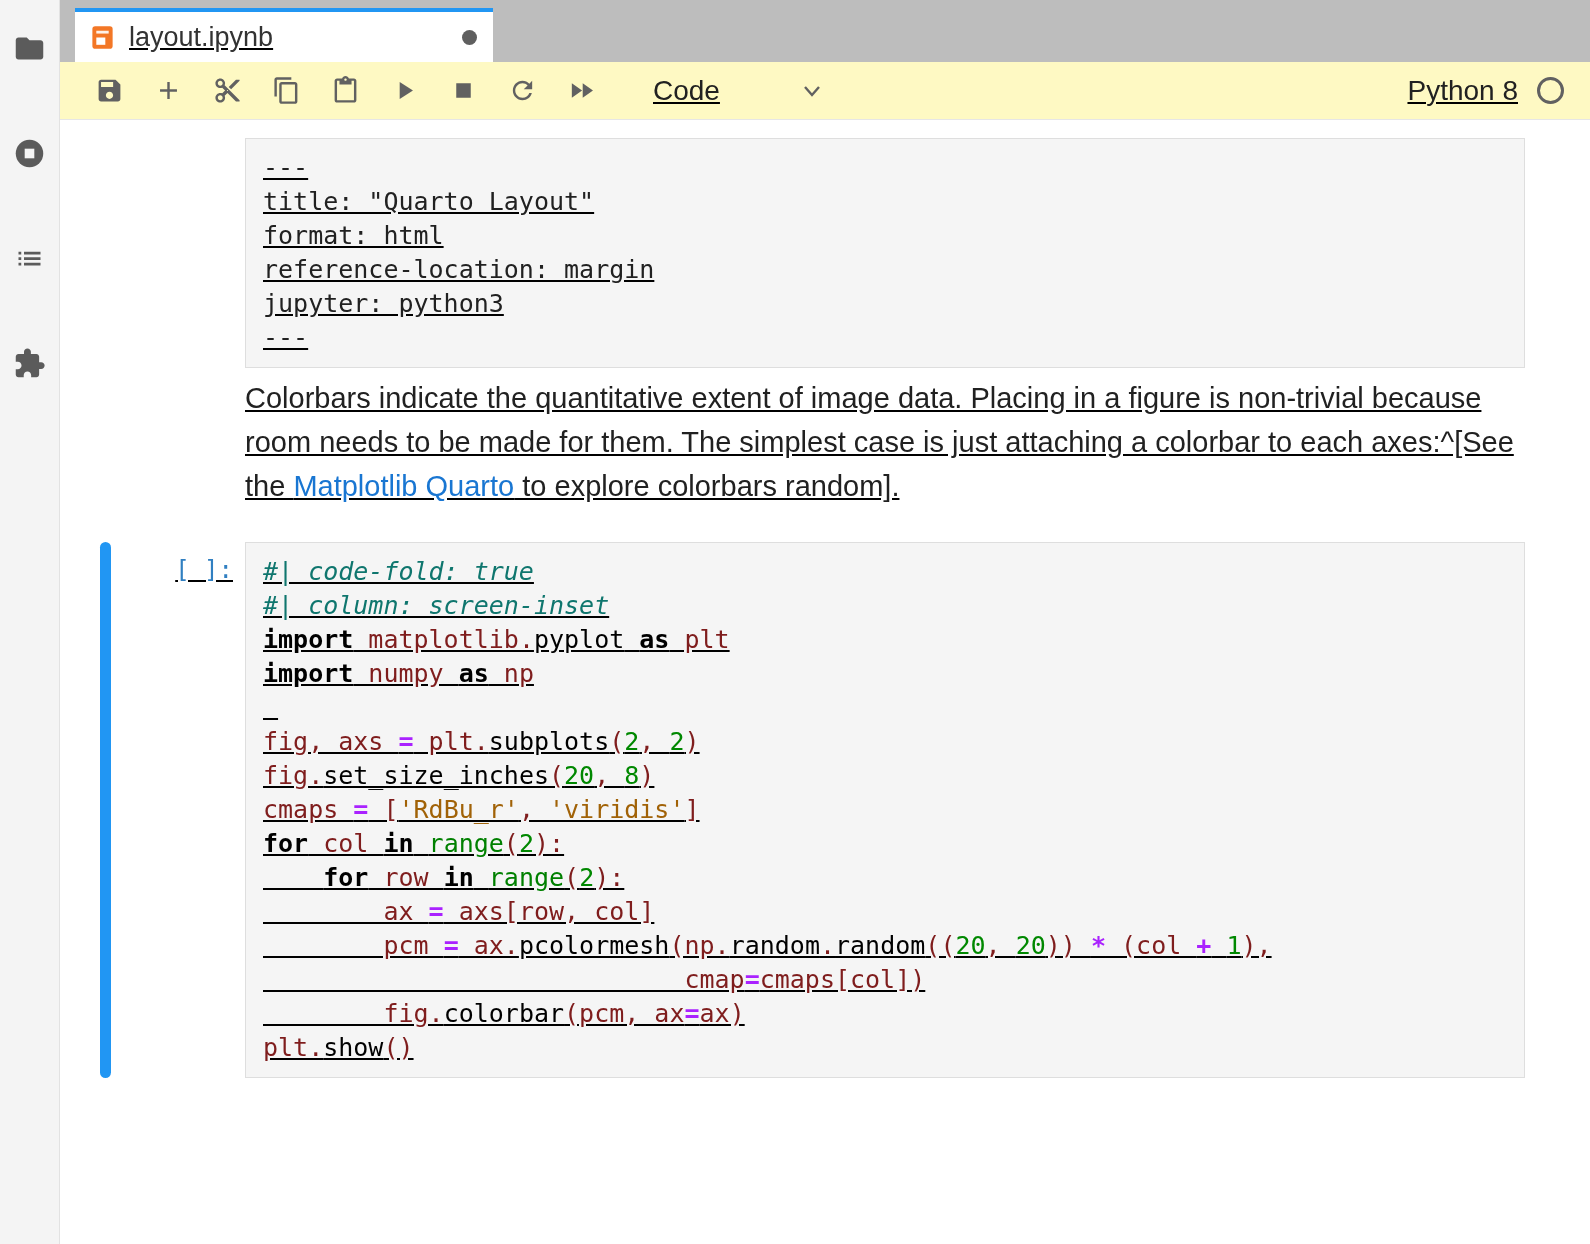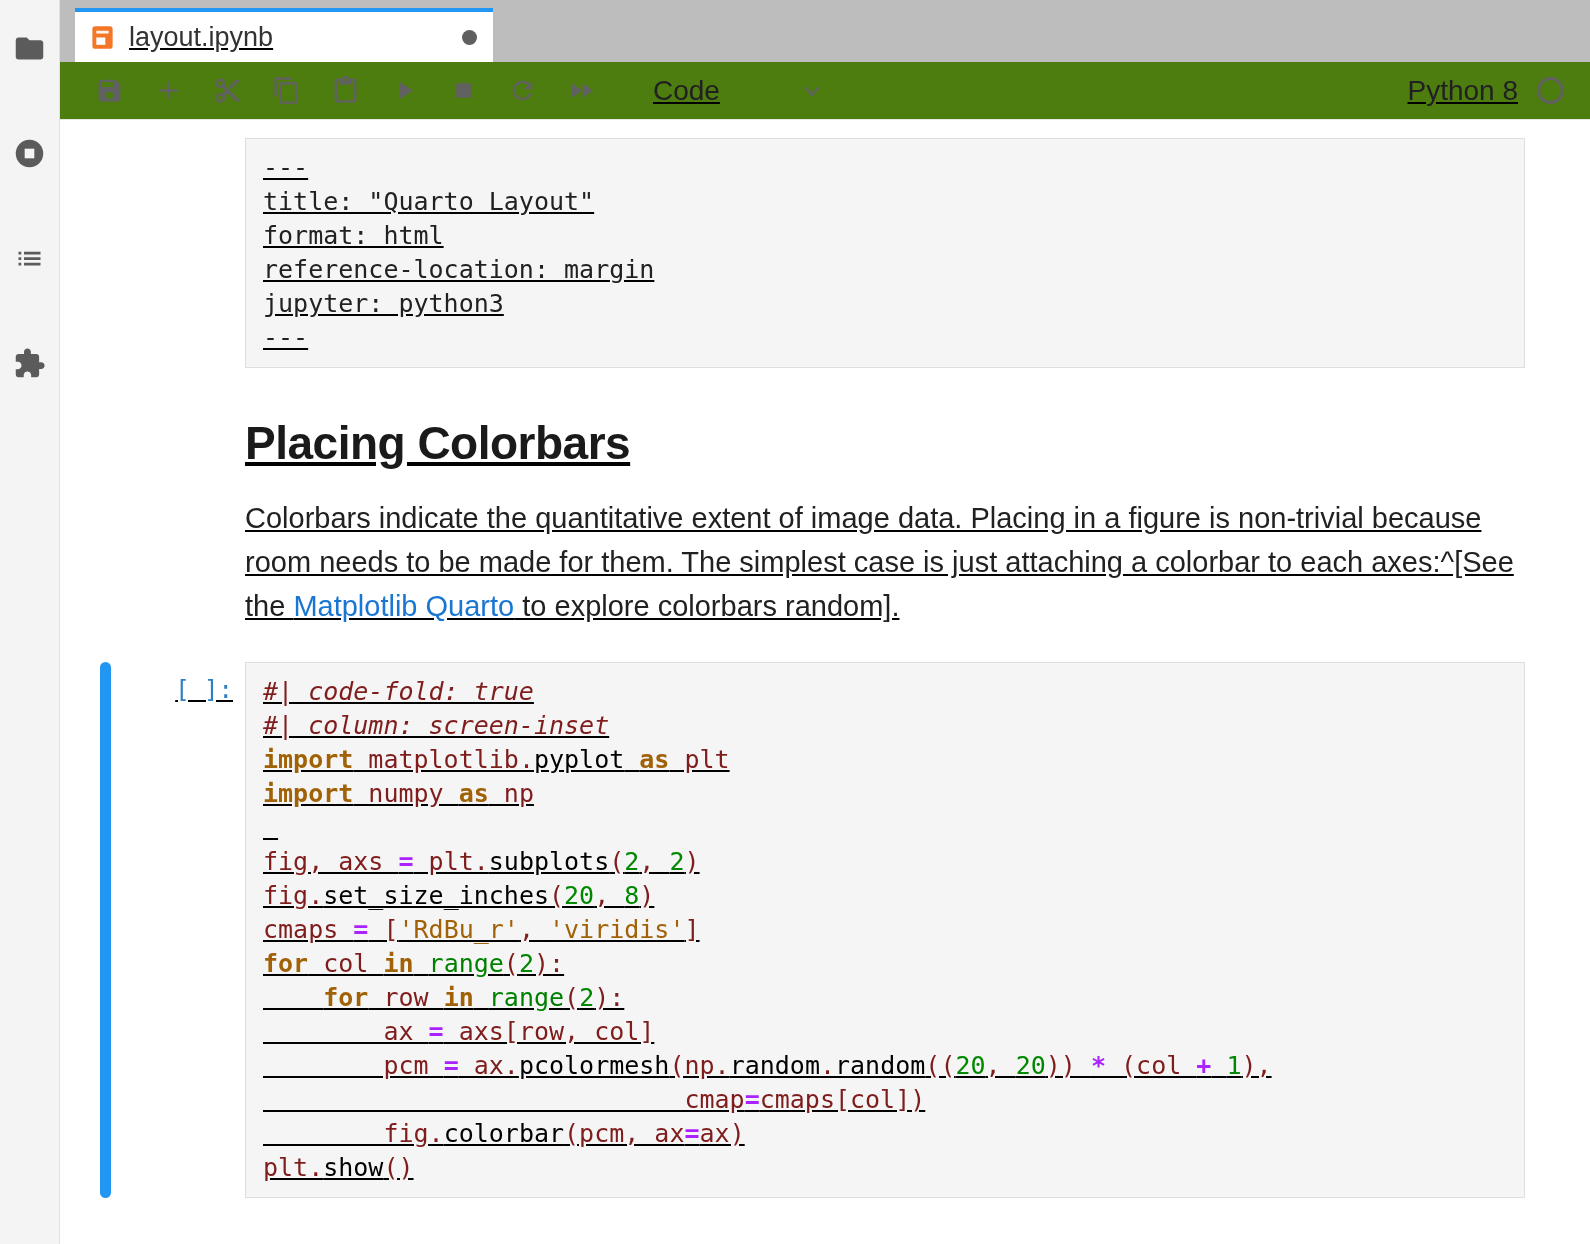--- a/index.html
+++ b/index.html
@@ -21,21 +21,21 @@
   .tab-bar { height:62px; background:#bdbdbd; display:flex; align-items:flex-end;
              padding-left:15px; flex:none; }
   .tab { width:418px; height:54px; background:#fff; border-top:4px solid #2196f3;
          display:flex; align-items:center; padding:0 16px 0 14px; gap:13px; cursor:pointer; }
   .nb-icon { width:27px; height:27px; flex:none; }
   .nb-icon svg { width:100%; height:100%; }
   .tab-title { font-size:27px; color:#333; white-space:nowrap; }
   .dirty-dot { width:15px; height:15px; border-radius:50%; background:#5f5f5f; margin-left:auto; }
 
   
-  .toolbar { height:58px; background:#4d7c0f; border-bottom:1px solid #e6e6e6;
+  .toolbar { height:58px; background:#fef9c3; border-bottom:1px solid #e6e6e6;
              display:flex; align-items:center; padding:0 26px 0 34px; gap:29px; flex:none; }
   .tb-btn { width:30px; height:30px; color:#616161; display:flex; align-items:center;
             justify-content:center; cursor:pointer; flex:none; }
   .tb-btn svg { width:29px; height:29px; fill:currentColor; }
   .celltype-select { margin-left:28px; width:172px; display:flex; align-items:center;
                      justify-content:space-between; font-size:28px; color:#212121; cursor:pointer; }
   .chev { width:26px; height:26px; }
   .chev svg { width:100%; height:100%; }
   .kernel { margin-left:auto; display:flex; align-items:center; gap:19px;
             font-size:28px; color:#212121; }
@@ -60,22 +60,22 @@
   .raw-cell { margin-bottom:8px; }
   .md-cell  { margin-bottom:34px; }
   .code-cell{ margin-bottom:20px; }
 
   .md-h1 { font-size:46px; font-weight:700; color:#1a1a1a; margin:40px 0 26px;
            letter-spacing:-0.5px; }
   .md-p  { font-size:29px; line-height:44px; color:#212121; }
   .md-link { color:#1976d2; text-decoration:none; cursor:pointer; }
 
   .code-line { min-height:34px; }
-  .tok-com  { color:#7f1d1d; font-style:italic; }
-  .tok-kw   { color:#a16207; font-weight:bold;margin-top:16px; }
+  .tok-com  { color:#0f766e; font-style:italic; }
+  .tok-kw   { color:#000000; font-weight:bold;margin-top:16px; }
   .tok-bi   { color:#008000; }
   .tok-prop { color:#000000; }
   .tok-num  { color:#008800; }
   .tok-str  { color:#a16207; }
   .tok-op   { color:#aa22ff; font-weight:bold; }
   .tok-pl   { color:#7f1d1d; }
 </style>
 </head>
 <body>
 
@@ -199,21 +199,20 @@
 ---</div>
         </div>
       </div>
 
       <div class="cell md-cell">
         <div class="gutter">
           <div class="collapser"></div>
           <div class="prompt"></div>
         </div>
         <div class="input-area">
-          <h1 class="md-h1">Placing Colorbars</h1>
           <p class="md-p"><span>Colorbars indicate the quantitative extent of image data. Placing in a figure is non-trivial because room needs to be made for them. The simplest case is just attaching a colorbar to each axes:^[See the </span><a class="md-link" href="#">Matplotlib Quarto</a><span> to explore colorbars random].</span></p>
         </div>
       </div>
 
       <div class="cell code-cell">
         <div class="gutter">
           <div class="collapser active"></div>
           <div class="prompt">[ ]:</div>
         </div>
         <div class="input-area">

